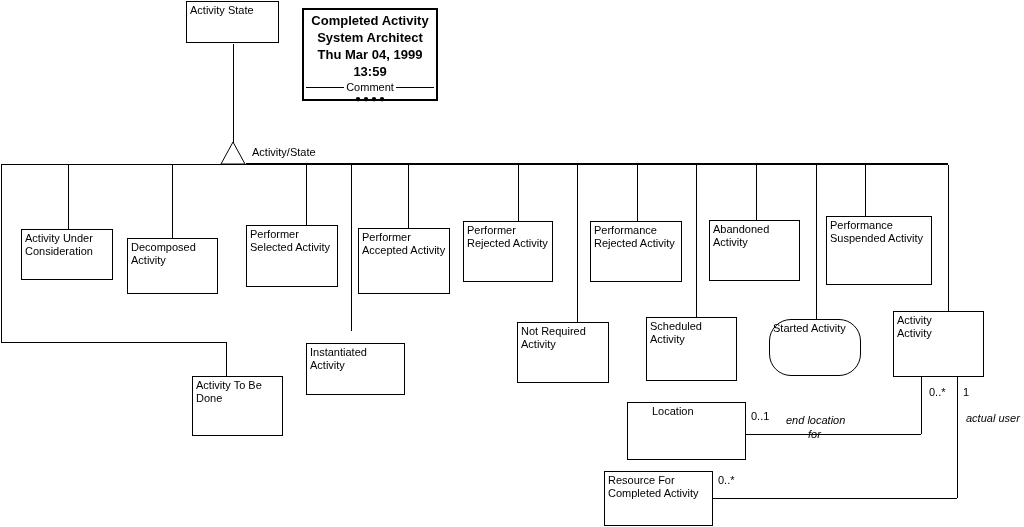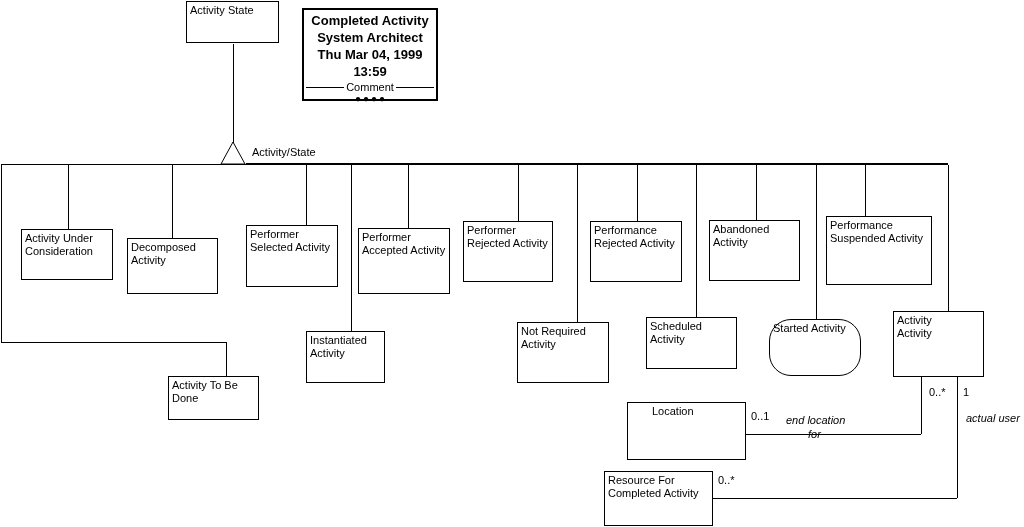--- a/index.html
+++ b/index.html
@@ -164,40 +164,40 @@
       <span class="node-line">Rejected Activity</span>
     </div>
     <div class="node" style="left: 709px; top: 220px; width: 91px; height: 61px;">
       <span class="node-line">Abandoned</span>
       <span class="node-line">Activity</span>
     </div>
     <div class="node" style="left: 826px; top: 216px; width: 106px; height: 69px;">
       <span class="node-line">Performance</span>
       <span class="node-line">Suspended Activity</span>
     </div>
-    <div class="node" style="left: 306px; top: 331px; width: 79px; height: 52px;">
+    <div class="node" style="left: 306px; top: 343px; width: 99px; height: 52px;">
       <span class="node-line">Instantiated</span>
       <span class="node-line">Activity</span>
     </div>
     <div class="node" style="left: 517px; top: 322px; width: 92px; height: 61px;">
       <span class="node-line">Not Required</span>
       <span class="node-line">Activity</span>
     </div>
-    <div class="node" style="left: 646px; top: 317px; width: 91px; height: 52px;">
+    <div class="node" style="left: 646px; top: 317px; width: 91px; height: 64px;">
       <span class="node-line">Scheduled</span>
       <span class="node-line">Activity</span>
     </div>
     <div class="node" style="left: 769px; top: 319px; width: 92px; height: 57px; border-radius: 22px;">
       <span class="node-line">Started Activity</span>
     </div>
     <div class="node" style="left: 893px; top: 311px; width: 91px; height: 66px;">
       <span class="node-line">Activity</span>
       <span class="node-line">Activity</span>
     </div>
-    <div class="node" style="left: 168px; top: 376px; width: 91px; height: 44px;">
+    <div class="node" style="left: 192px; top: 376px; width: 91px; height: 60px;">
       <span class="node-line">Activity To Be</span>
       <span class="node-line">Done</span>
     </div>
     <div class="node" style="left: 627px; top: 402px; width: 119px; height: 58px; padding-left: 24px;">
       <span class="node-line">Location</span>
     </div>
     <div class="node" style="left: 604px; top: 471px; width: 109px; height: 55px;">
       <span class="node-line">Resource For</span>
       <span class="node-line">Completed Activity</span>
     </div>

